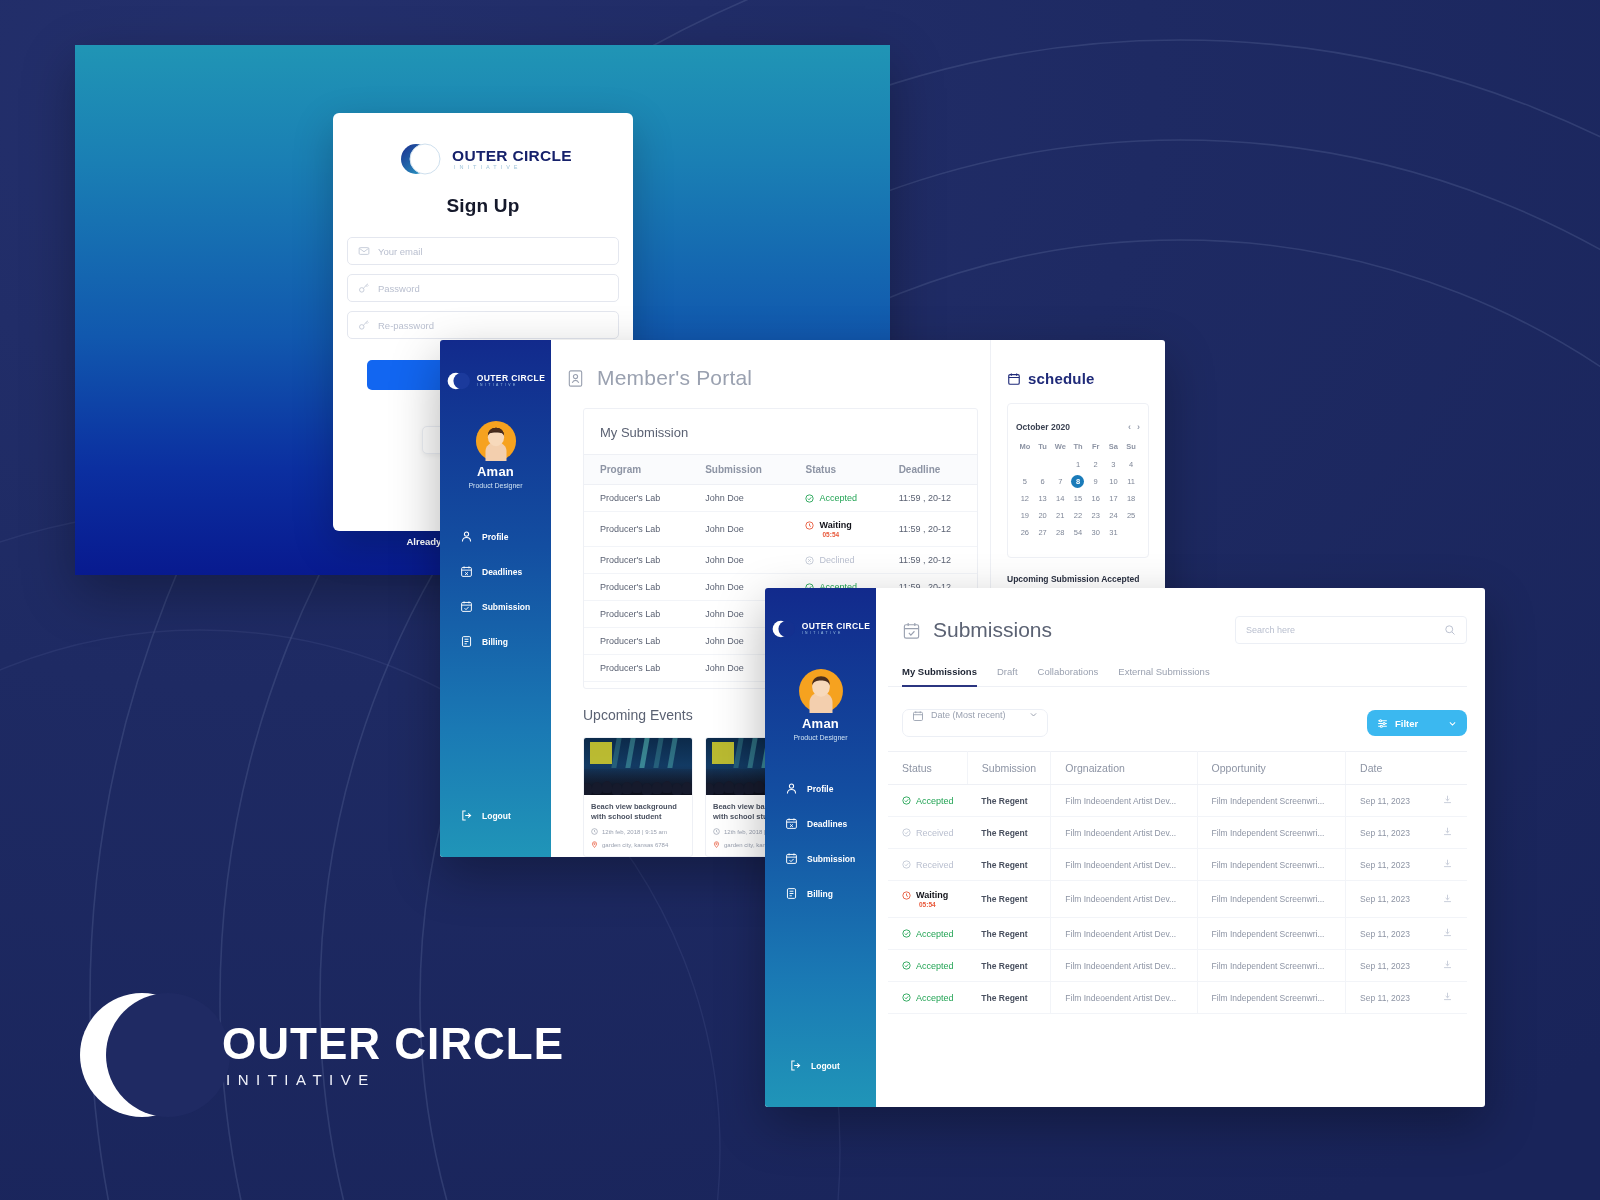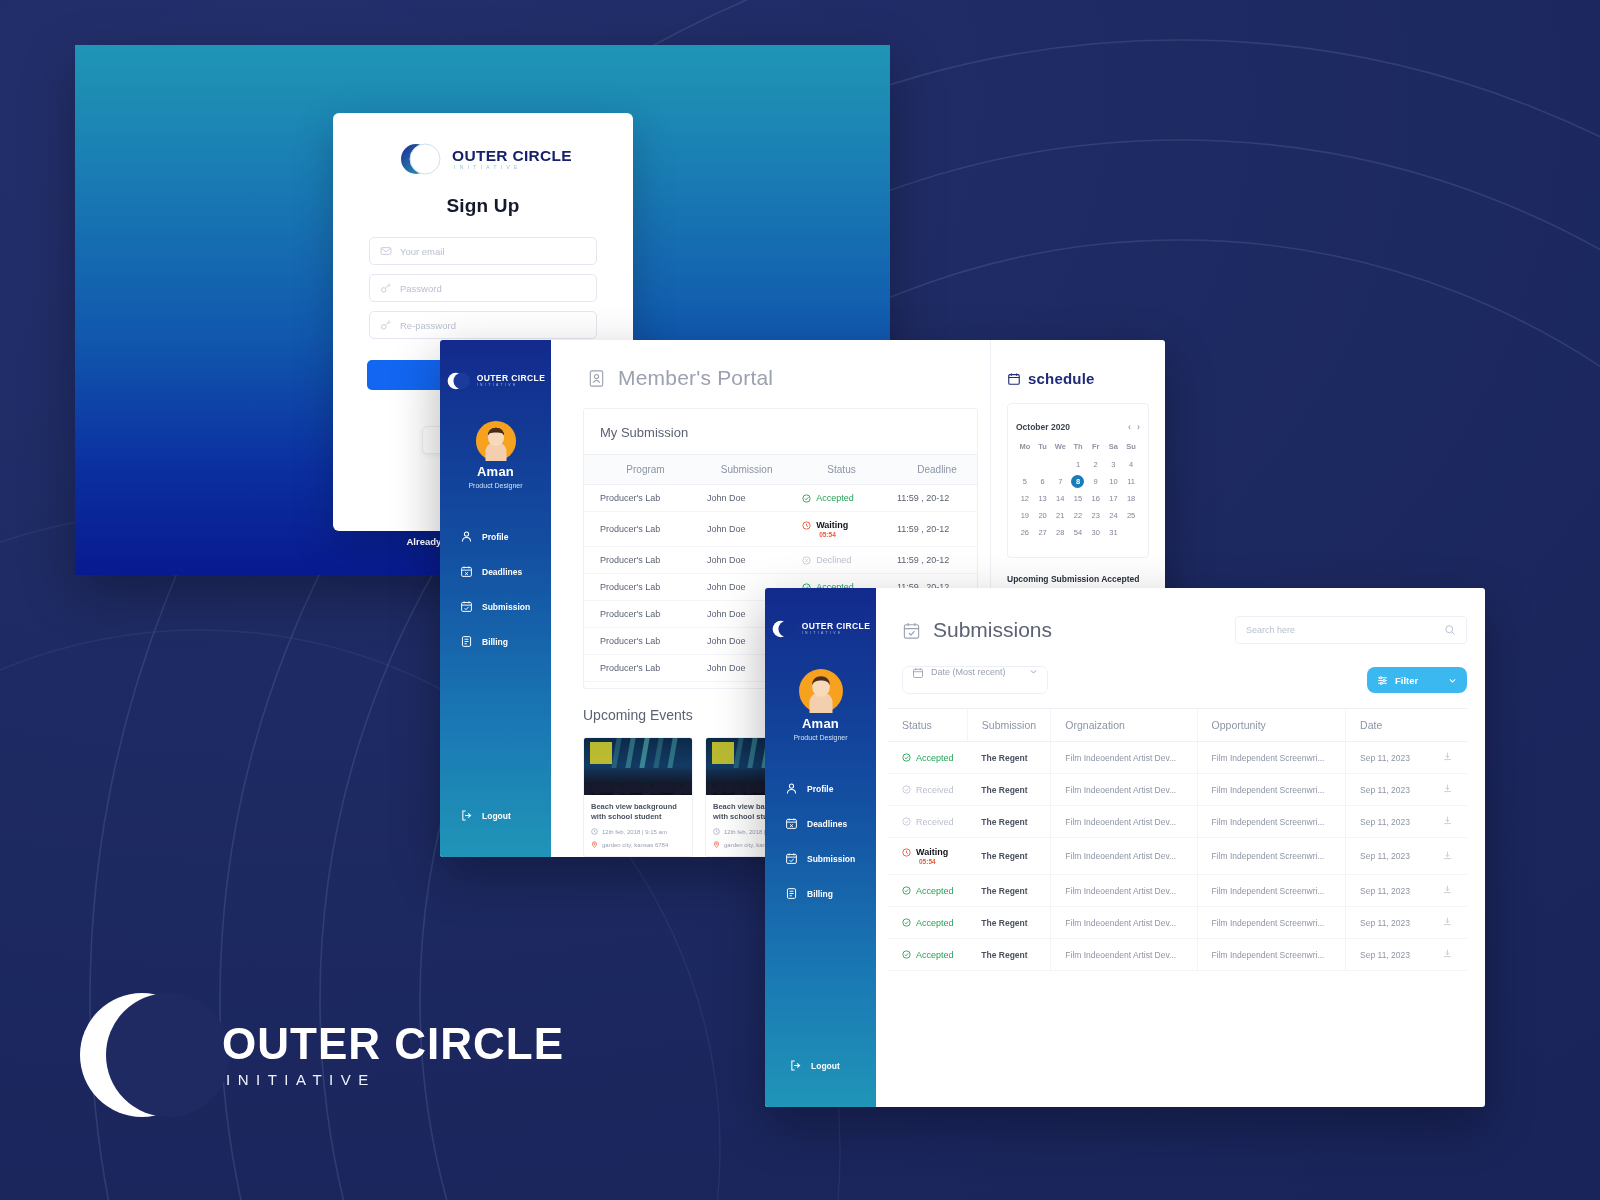--- a/index.html
+++ b/index.html
@@ -29,21 +29,21 @@
     z-index: 2;
   }
   #signup-card {
     position: absolute; left: 258px; top: 68px; width: 300px; height: 418px;
     background: #fff; border-radius: 6px;
     box-shadow: 0 14px 40px rgba(0,0,0,.22);
     overflow: hidden;
   }
   .sc-logo { display:flex; align-items:center; justify-content:center; gap:4px; padding-top: 26px; }
   .sc-title { text-align:center; font-size: 19px; font-weight: 700; color:#15192b; margin-top: 16px; letter-spacing:.2px;}
-  .sc-fields { padding: 0 36px; margin-top: 20px; }
+  .sc-fields { padding: 0 14px; margin-top: 20px; }
   .sc-input {
     display:flex; align-items:center; gap:8px;
     height: 28px; border:1px solid #e4e7ef; border-radius:5px;
     padding: 0 10px; margin-bottom: 9px; background:#fff;
   }
   .sc-input .ph { font-size: 9.5px; color:#b9bfcf; }
   .sc-submit {
     margin: 12px 34px 0; height: 30px; border-radius:5px;
     background:#1266f1; border:none; width: calc(100% - 68px); cursor:pointer;
     color:#fff; font-size:11px; font-weight:700;
@@ -82,32 +82,32 @@
     font-size:8.5px; font-weight:700; position:relative; cursor:pointer;
   }
   .sn-item.active::before {
     content:""; position:absolute; left:-4px; top:2px; bottom:2px; width:4px;
     background:#fff; border-radius:3px;
   }
   .sn-logout { position:absolute; left:0; bottom: 24px; width:100%; }
 
   .mp-main { flex:1; display:flex; min-width:0; }
   .mp-left { flex:1; min-width:0; display:flex; flex-direction:column; }
-  .mp-head { display:flex; align-items:center; gap:12px; padding: 26px 0 0 36px; }
+  .mp-head { display:flex; align-items:center; gap:12px; padding: 26px 0 0 15px; }
   .mp-head-title { font-size:21px; color:#9aa1b0; letter-spacing:.2px;}
 
   .mp-card {
     margin: 18px 12px 0 32px; border:1px solid #eef0f5; border-radius:3px;
     background:#fff; overflow:hidden;
   }
   .mp-card-title { font-size:13px; color:#5b6273; padding:16px 0 14px 16px; }
   table.mp-table { width:100%; border-collapse:collapse; }
   table.mp-table th {
-    background:#fafbfd; font-size:10px; font-weight:400; color:#8d94a4;
-    text-align:center; padding:9px 0 9px 16px; border-top:1px solid #eef0f5; border-bottom:1px solid #eef0f5;
+    background:#fafbfd; font-size:10px; font-weight:700; color:#8d94a4;
+    text-align:left; padding:9px 0 9px 16px; border-top:1px solid #eef0f5; border-bottom:1px solid #eef0f5;
   }
   table.mp-table td {
     font-size:9px; color:#5b6273; padding:8px 0 8px 16px; border-bottom:1px solid #f2f4f8;
     white-space:nowrap;
   }
   .st { display:flex; align-items:center; gap:5px; font-size:9px; }
   .st-accepted { color:#23a455; }
   .st-declined { color:#b9bfcf; }
   .st-waiting { color:#12131a; font-weight:700; }
   .st-waiting-time { font-size:6.5px; color:#e8593b; font-weight:700; margin-left:17px; display:block; margin-top:1px;}
@@ -750,20 +750,26 @@
         <span class="ph">Search here</span>
         <span class="ico">
           <svg width="12" height="12" viewBox="0 0 16 16" fill="none" stroke="#b9bfcf" stroke-width="1.3">
             <circle cx="7" cy="7" r="4.6"></circle>
               <path d="M10.5 10.5L14 14"></path>
           </svg>
         </span>
       </div>
     </div>
 
+    <div class="sub-tabs" id="sub-tabs">
+        <div class="sub-tab active">My Submissions</div>
+        <div class="sub-tab">Draft</div>
+        <div class="sub-tab">Collaborations</div>
+        <div class="sub-tab">External Submissions</div>
+      </div>
 
     <div class="sub-toolbar">
       <div class="date-select">
         <span class="ico">
           <svg width="12" height="12" viewBox="0 0 16 16" fill="none" stroke="#9aa1b0" stroke-width="1.2">
             <rect x="2" y="3" width="12" height="11" rx="1.5"></rect>
               <path d="M2 6.3h12M5 1.8v2.4M11 1.8v2.4"></path>
           </svg>
         </span>
         <span>Date (Most recent)</span>

